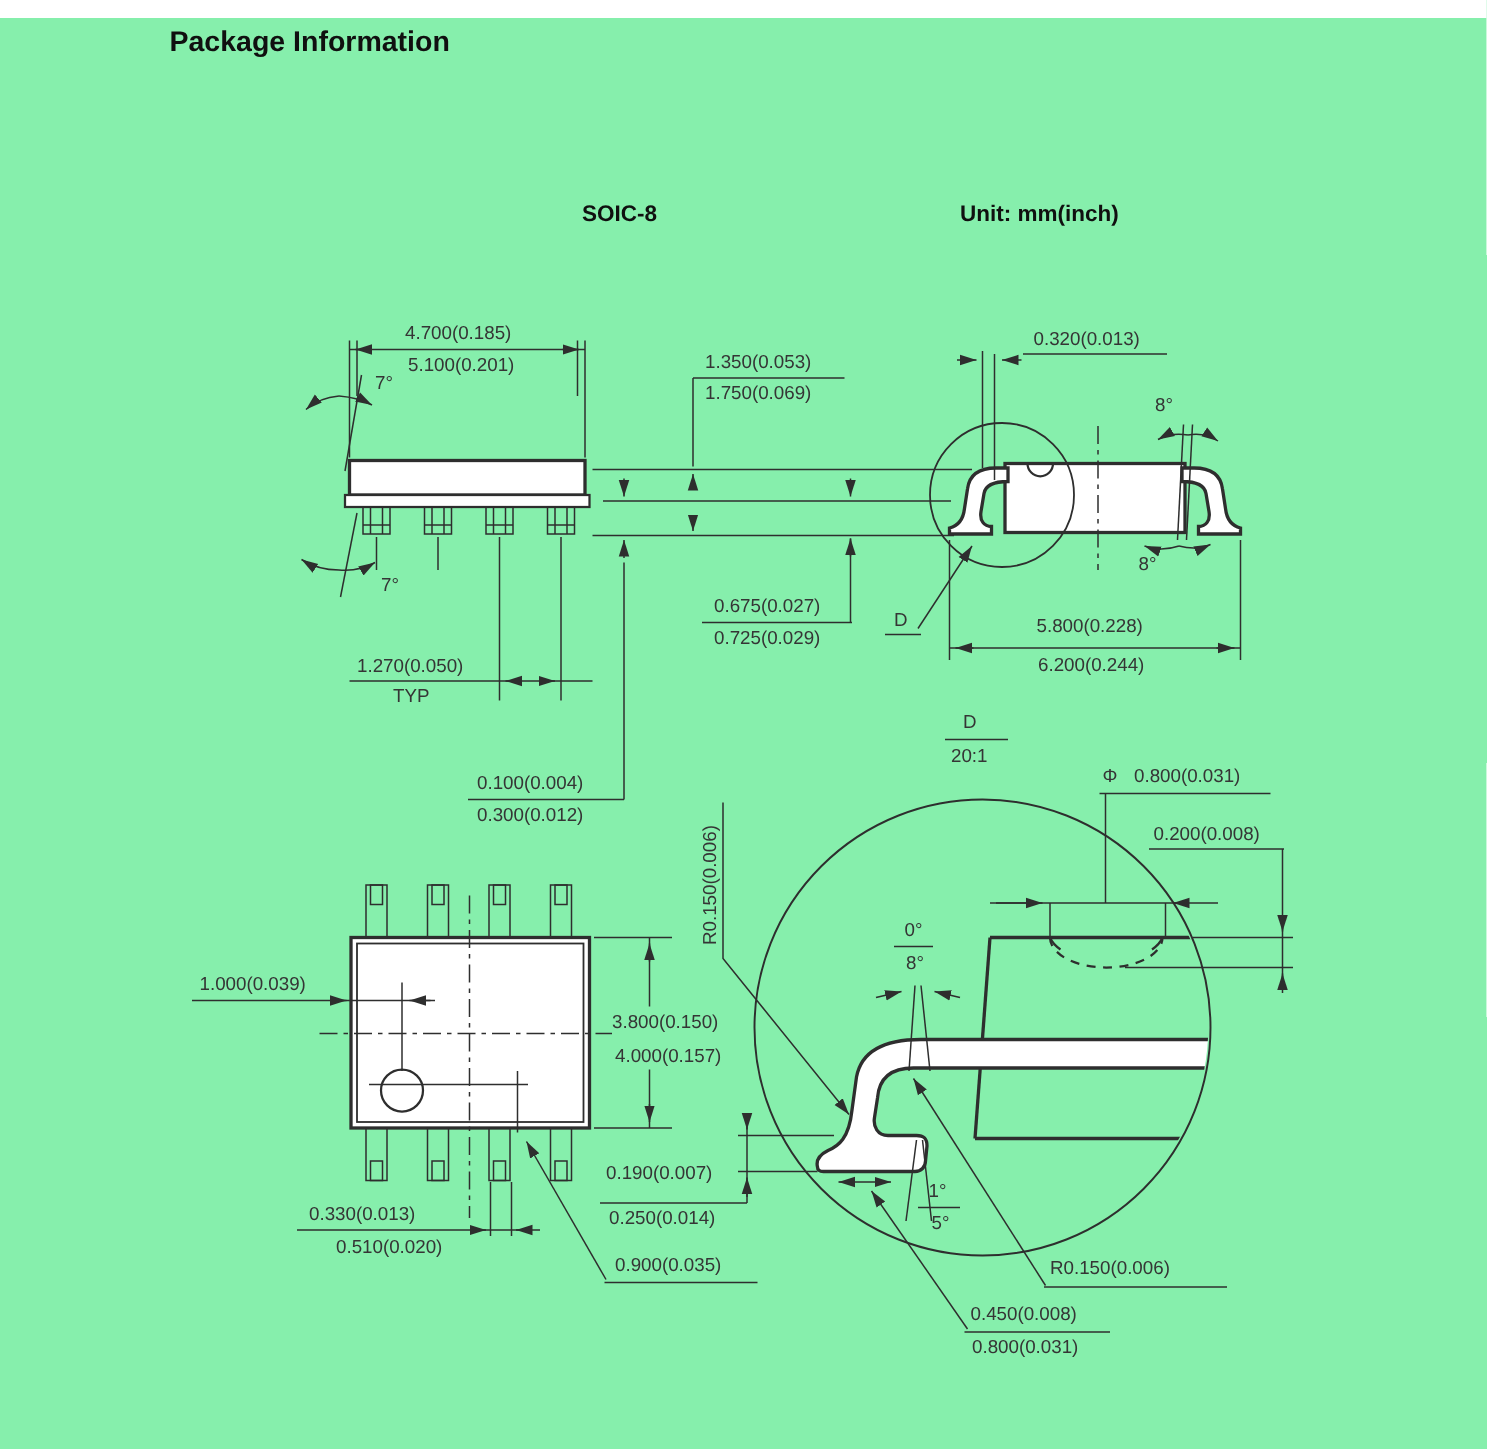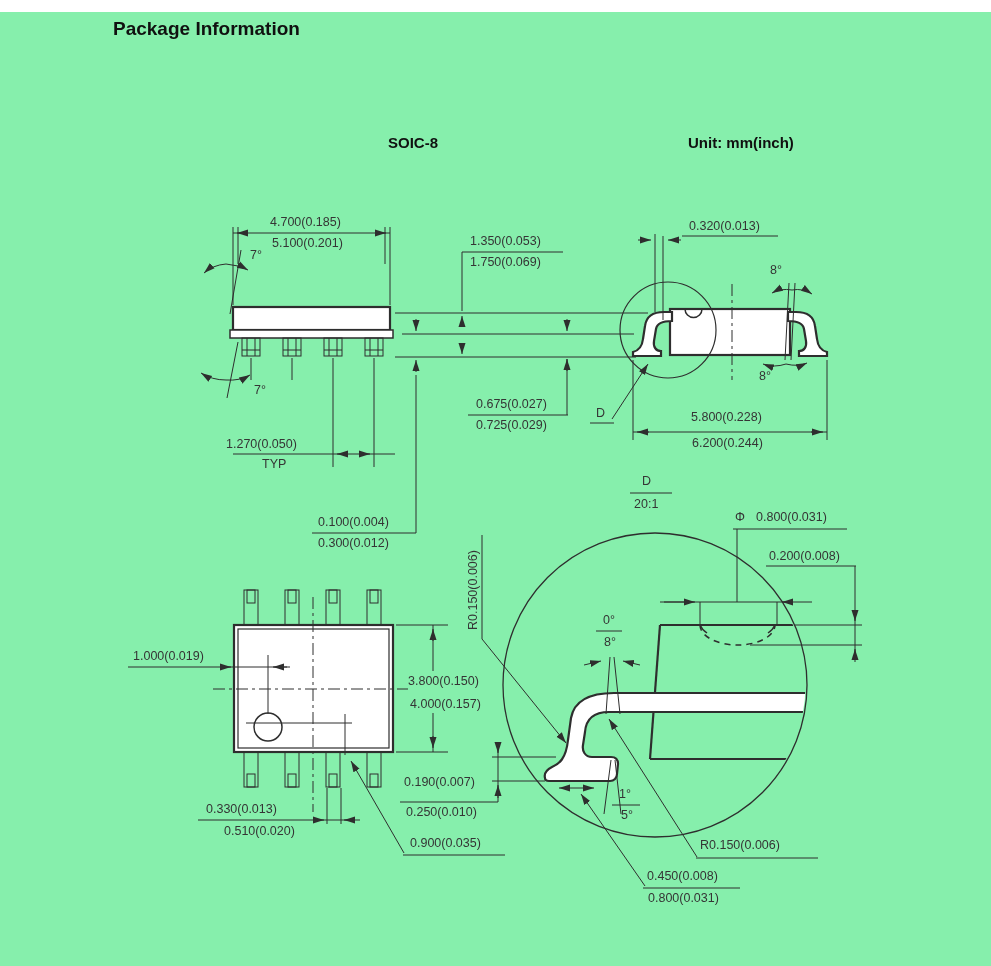--- a/index.html
+++ b/index.html
@@ -10,21 +10,21 @@
   .thick{stroke-width:2.2;}
   .med{stroke-width:1.5;}
   .wfill{fill:#ffffff;}
   .dash{stroke-dasharray:6 5;}
   .cline{stroke-dasharray:12 4 3 4;stroke-width:1;}
   .t{position:absolute;white-space:nowrap;color:#353535;font-size:12.5px;line-height:1.15;}
   .b{font-weight:bold;color:#101010;}
   #title{left:113px;top:6px;font-size:19px;}
   #subtitle{left:113px;top:62px;font-size:15.5px;}
   #soic{left:388px;top:122px;font-size:15px;}
-  #unit{left:688px;top:122px;font-size:15px;}
+  #unit{left:640px;top:122px;font-size:15px;}
   .rot{transform:rotate(-90deg);transform-origin:left top;}
 </style>
 </head>
 <body>
 
 <div id="screen">
 
 <svg width="991" height="966" viewBox="0 0 991 966">
   <defs>
     <marker id="ar" markerWidth="12" markerHeight="9" refX="11" refY="4" orient="auto">
@@ -248,52 +248,52 @@
 </svg>
 
 <div id="title" class="t b">Package Information</div>
 <div id="soic" class="t b">SOIC-8</div>
 <div id="unit" class="t b">Unit: mm(inch)</div>
 
 <div class="t" style="left:270px;top:203px">4.700(0.185)</div>
 <div class="t" style="left:272px;top:224px">5.100(0.201)</div>
 <div class="t" style="left:250px;top:236px">7°</div>
 <div class="t" style="left:254px;top:371px">7°</div>
-<div class="t" style="left:226px;top:425px">1.270(0.050)</div>
+<div class="t" style="left:238px;top:425px">1.270(0.050)</div>
 <div class="t" style="left:262px;top:445px">TYP</div>
 <div class="t" style="left:470px;top:222px">1.350(0.053)</div>
 <div class="t" style="left:470px;top:243px">1.750(0.069)</div>
 <div class="t" style="left:476px;top:385px">0.675(0.027)</div>
 <div class="t" style="left:476px;top:406px">0.725(0.029)</div>
 <div class="t" style="left:318px;top:503px">0.100(0.004)</div>
 <div class="t" style="left:318px;top:524px">0.300(0.012)</div>
 
 <div class="t" style="left:689px;top:207px">0.320(0.013)</div>
 <div class="t" style="left:770px;top:251px">8°</div>
 <div class="t" style="left:759px;top:357px">8°</div>
 <div class="t" style="left:691px;top:398px">5.800(0.228)</div>
 <div class="t" style="left:692px;top:424px">6.200(0.244)</div>
 <div class="t" style="left:596px;top:394px">D</div>
 
-<div class="t" style="left:133px;top:637px">1.000(0.019)</div>
+<div class="t" style="left:133px;top:637px">1.000(0.039)</div>
 <div class="t" style="left:408px;top:662px">3.800(0.150)</div>
 <div class="t" style="left:410px;top:685px">4.000(0.157)</div>
 <div class="t" style="left:206px;top:790px">0.330(0.013)</div>
 <div class="t" style="left:224px;top:812px">0.510(0.020)</div>
 <div class="t" style="left:410px;top:824px">0.900(0.035)</div>
 
 <div class="t" style="left:642px;top:462px">D</div>
 <div class="t" style="left:634px;top:485px">20:1</div>
 <div class="t" style="left:735px;top:498px">Φ</div>
 <div class="t" style="left:756px;top:498px">0.800(0.031)</div>
 <div class="t" style="left:769px;top:537px">0.200(0.008)</div>
 <div class="t" style="left:603px;top:601px">0°</div>
 <div class="t" style="left:604px;top:623px">8°</div>
 <div class="t" style="left:404px;top:763px">0.190(0.007)</div>
-<div class="t" style="left:406px;top:793px">0.250(0.010)</div>
+<div class="t" style="left:406px;top:793px">0.250(0.014)</div>
 <div class="t" style="left:619px;top:775px">1°</div>
 <div class="t" style="left:621px;top:796px">5°</div>
 <div class="t" style="left:647px;top:857px">0.450(0.008)</div>
 <div class="t" style="left:648px;top:879px">0.800(0.031)</div>
 <div class="t" style="left:700px;top:826px">R0.150(0.006)</div>
 <div class="t rot" style="left:466px;top:618px">R0.150(0.006)</div>
 
 </div>
 
 </body></html>

